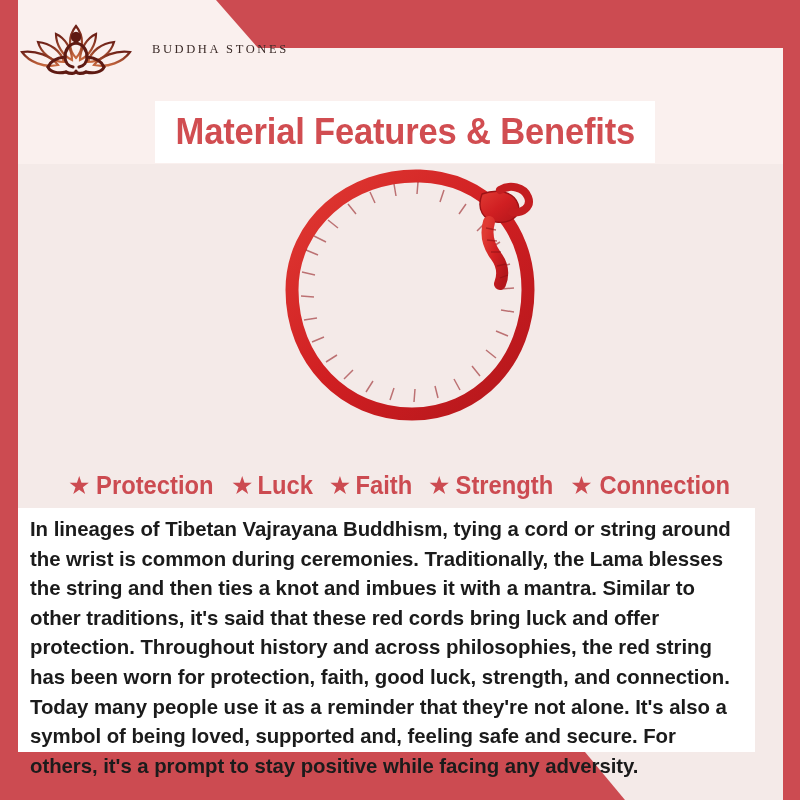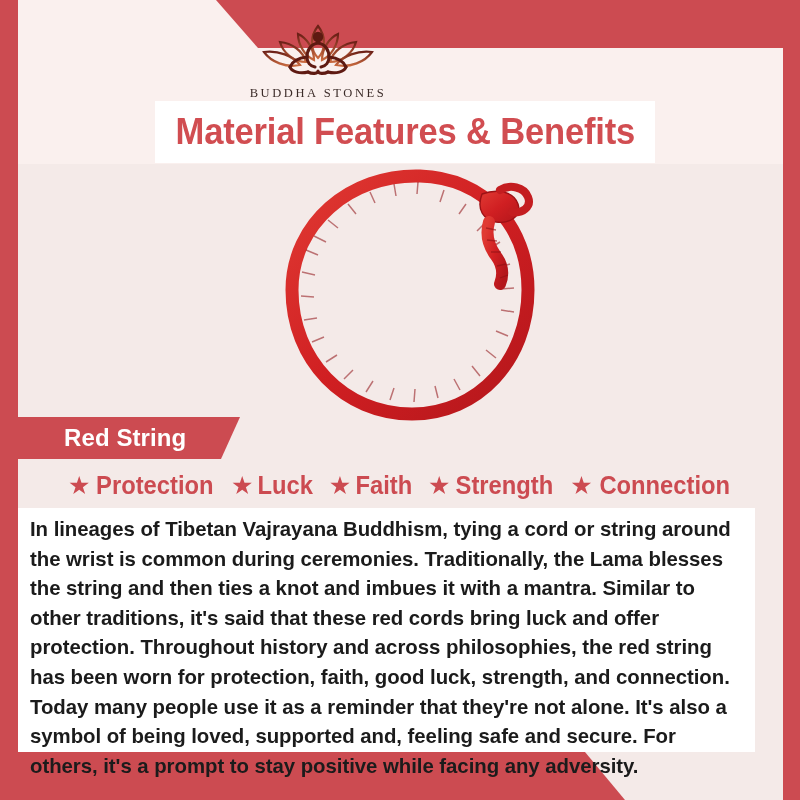--- a/index.html
+++ b/index.html
@@ -60,21 +60,20 @@
     width: 17px; height: 800px;
     background: #cc4b51;
   }
 
   
   .logo-wrap {
     position: absolute;
     left: 0; top: 12px;
     width: 636px;
     display: flex;
-    flex-direction: column;
     align-items: center;
     z-index: 5;
   }
   .logo-mark { display: block; }
   .logo-text {
     margin-top: 2px;
     font-family: "Liberation Serif", serif;
     font-size: 12.5px;
     letter-spacing: 2.6px;
     color: #3b2b28;
@@ -258,23 +257,20 @@
     <g>
       <path d="M236 34 C252 28, 268 32, 272 44 C276 56, 264 64, 250 62 C238 60, 230 50, 236 34 Z" fill="url(#cordGrad)" stroke="#9c1115" stroke-width="1.4"></path>
       <path d="M254 30 C264 24, 278 27, 282 37 C286 47, 276 54, 266 52" fill="none" stroke="#c41d20" stroke-width="8" stroke-linecap="round"></path>
       <path d="M243 62 C239 76, 244 88, 250 96 C256 104, 258 114, 254 124" fill="none" stroke="url(#cordGrad)" stroke-width="12" stroke-linecap="round"></path>
       <g stroke="#8f1014" stroke-width="1.3" opacity="0.6">
         <path d="M240 68 l10 2 M241 80 l10 1 M245 92 l10 0 M251 106 l9 -2 M254 118 l8 -3"></path>
       </g>
     </g>
   </svg>
 
-  <div class="name-banner">
-    <span class="name-banner-text">Red String</span>
-  </div>
 
   <div class="features">
     <div class="feature gap-wide">
       <span class="feature-star">★</span>
       <span class="feature-label">Protection</span>
     </div>
     <div class="feature gap-wide">
       <span class="feature-star">★</span>
       <span class="feature-label">Luck</span>
     </div>

